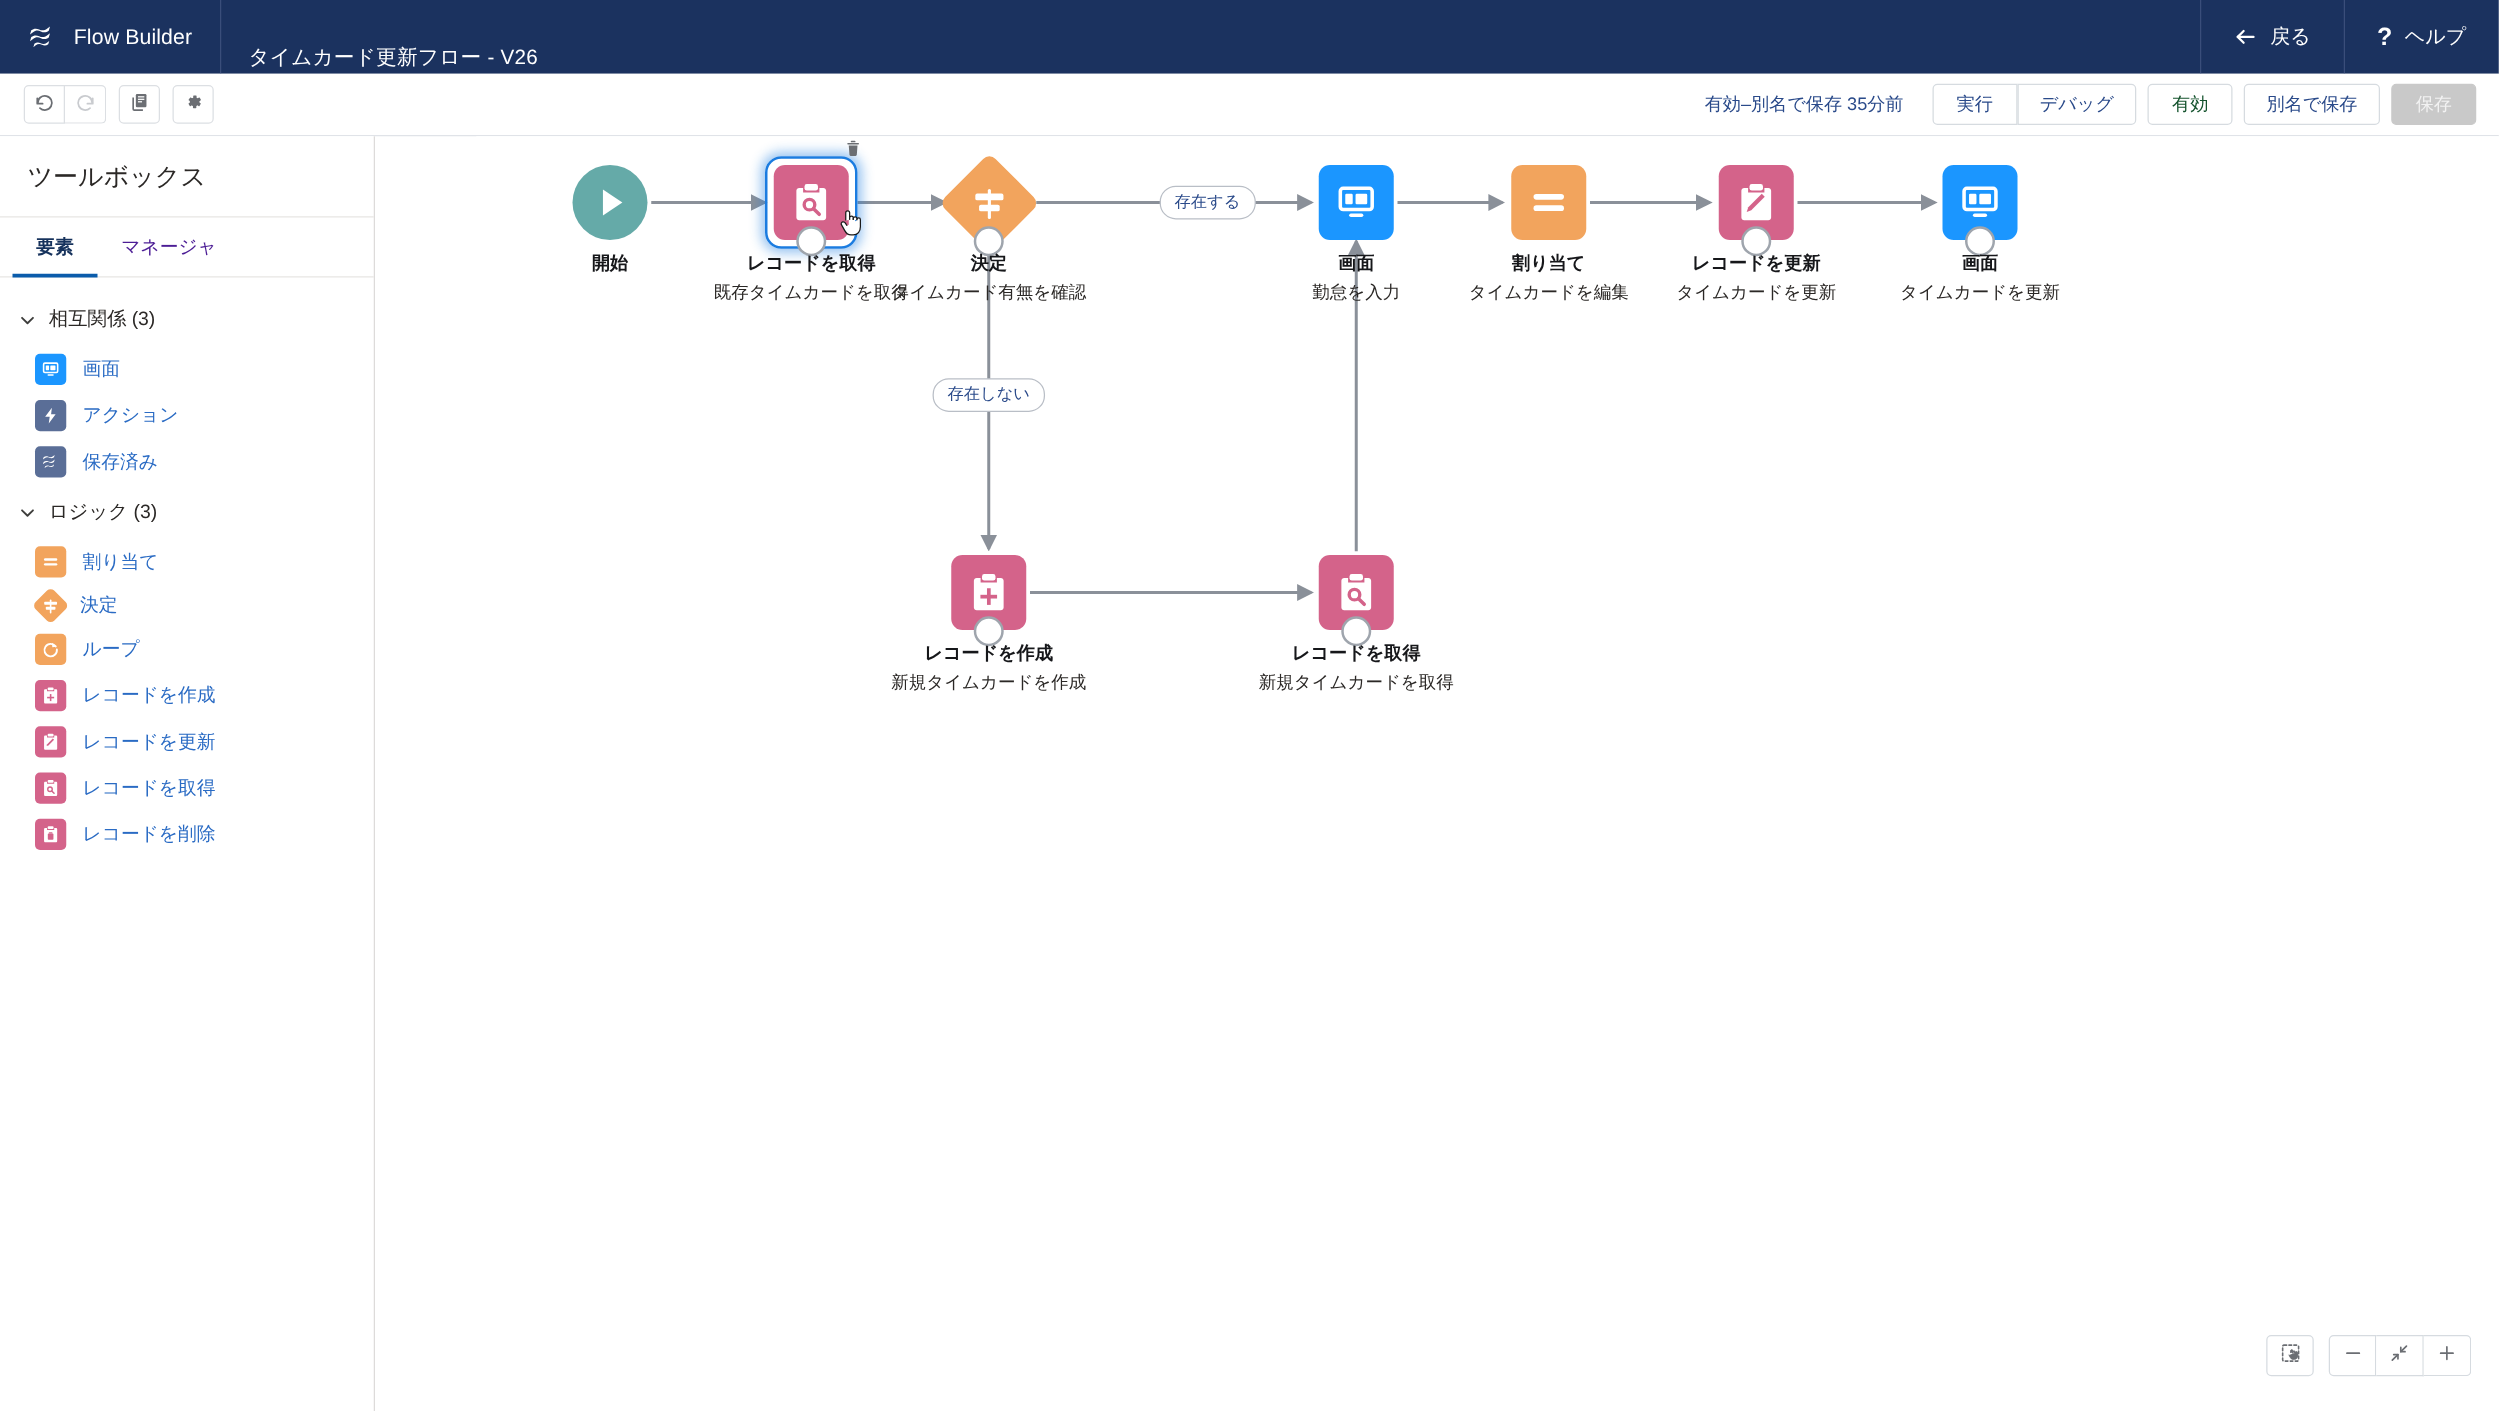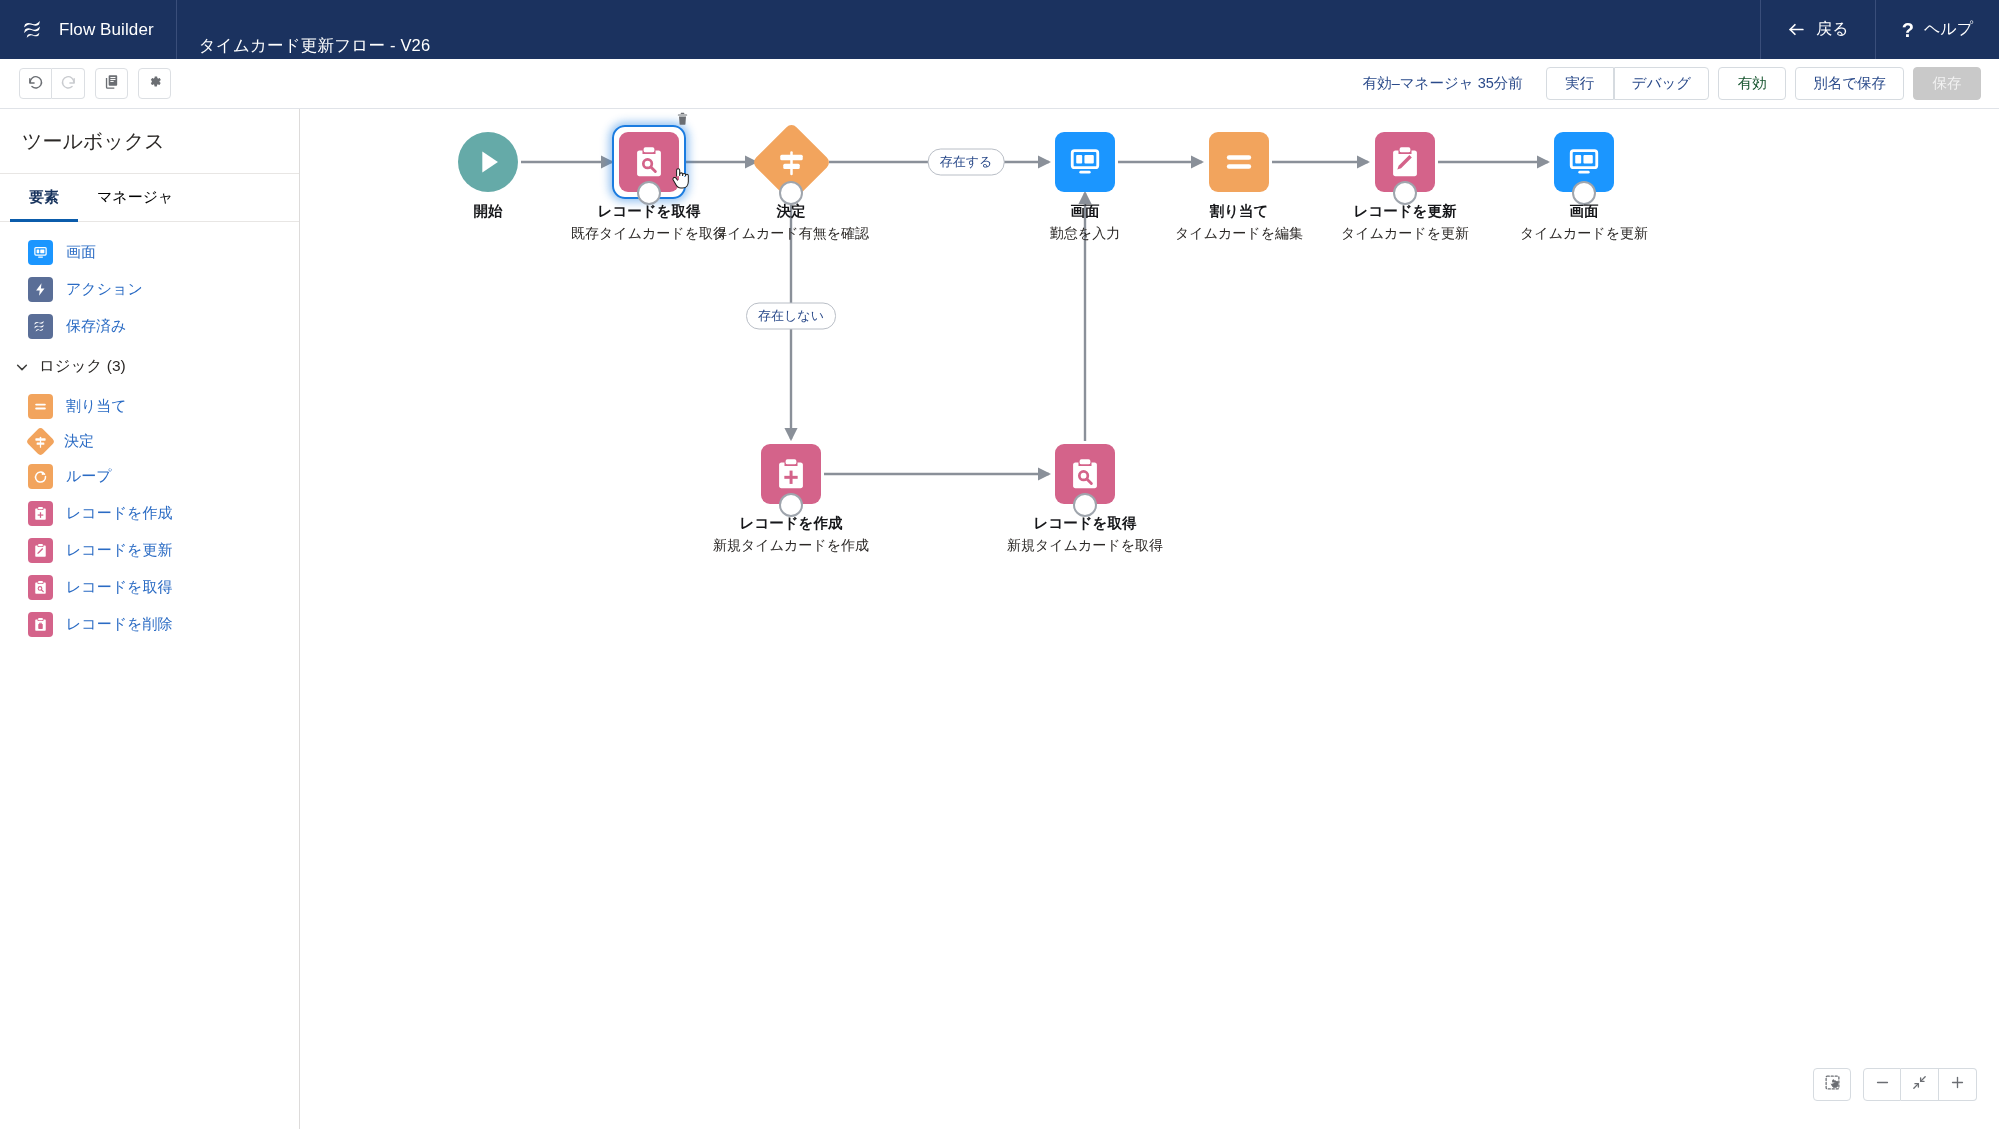--- a/index.html
+++ b/index.html
@@ -102,21 +102,21 @@
     padding: 19px 0 18px 22px;
     border-bottom: 1px solid #e8e6e4;
   }
   .tbx-tabs {
     display: flex; gap: 0;
     border-bottom: 1px solid #e8e6e4;
     padding-left: 10px;
   }
   .tbx-tab {
     padding: 14px 19px 12px 19px;
-    font-size: 15px; color: #000000; cursor: pointer;
+    font-size: 15px; color: #4c1d95; cursor: pointer;
     border-bottom: 3px solid transparent;
     margin-bottom: -1px;
   }
   .tbx-tab.active { color: #16325c; font-weight: 700; border-bottom-color: #0b5cab; }
   .tbx-body { padding-top: 12px; overflow-y: auto; flex: 1; }
 
   .sec-head {
     display:flex; align-items:center; gap: 10px;
     padding: 11px 0 11px 15px;
     font-size: 15.5px; color: #2b2826; cursor: pointer;
@@ -294,39 +294,47 @@
       <span>
         <svg viewBox="0 0 24 24" fill="#6b6e73">
           <path d="M12 8.2a3.8 3.8 0 1 0 0 7.6 3.8 3.8 0 0 0 0-7.6zm0 5.7a1.9 1.9 0 1 1 0-3.8 1.9 1.9 0 0 1 0 3.8z"></path>
           <path d="M20.6 13.6l-1.5-.9c.1-.5.1-1 0-1.5l1.5-.9a.6.6 0 0 0 .2-.8l-1.3-2.2a.6.6 0 0 0-.8-.2l-1.5.9a6.6 6.6 0 0 0-1.3-.8V5.4a.6.6 0 0 0-.6-.6h-2.6a.6.6 0 0 0-.6.6v1.8c-.5.2-.9.5-1.3.8l-1.5-.9a.6.6 0 0 0-.8.2L6.9 9.5a.6.6 0 0 0 .2.8l1.5.9c-.1.5-.1 1 0 1.5l-1.5.9a.6.6 0 0 0-.2.8l1.3 2.2a.6.6 0 0 0 .8.2l1.5-.9c.4.3.8.6 1.3.8v1.8c0 .3.3.6.6.6h2.6c.3 0 .6-.3.6-.6v-1.8c.5-.2.9-.5 1.3-.8l1.5.9c.3.2.6.1.8-.2l1.3-2.2a.6.6 0 0 0-.2-.8z"></path>
         </svg>
       </span>
     </div>
   </div>
 
   <div class="tb-right">
-    <span class="save-status">有効–マネージャ 35分前</span>
+    <span class="save-status">有効–別名で保存 35分前</span>
     <div class="tb-btn pair-l">実行</div>
     <div class="tb-btn pair-r">デバッグ</div>
     <div class="tb-btn disabled">有効</div>
     <div class="tb-btn">別名で保存</div>
     <div class="tb-btn primary-dis">保存</div>
   </div>
 </div>
 
 <div id="toolbox">
   <div class="tbx-title">ツールボックス</div>
 
   <div class="tbx-tabs">
     <div class="tbx-tab active">要素</div>
     <div class="tbx-tab">マネージャ</div>
   </div>
 
   <div class="tbx-body">
 
+    <div class="sec-head">
+      <span class="chev">
+        <svg viewBox="0 0 16 16" fill="none" stroke="#3e3e3c" stroke-width="1.7" stroke-linecap="round" stroke-linejoin="round">
+            <polyline points="3,6 8,11 13,6"></polyline>
+          </svg>
+      </span>
+      <span>相互関係 (3)</span>
+    </div>
     <div class="elem-row">
       <span class="elem-ico" style="background:#1b96ff">
         <svg viewBox="0 0 24 24" fill="none" stroke="#fff" stroke-width="2">
           <rect x="3" y="4" width="18" height="12" rx="1.6"></rect>
           <rect x="5.8" y="7" width="4.2" height="6" rx=".7" fill="#fff" stroke="none"></rect>
           <rect x="11.6" y="7" width="6.6" height="6" rx=".7" fill="#fff" stroke="none"></rect>
           <rect x="8" y="18.2" width="8" height="2" rx="1" fill="#fff" stroke="none"></rect>
         </svg>
       </span>
       <span class="elem-lbl">画面</span>

